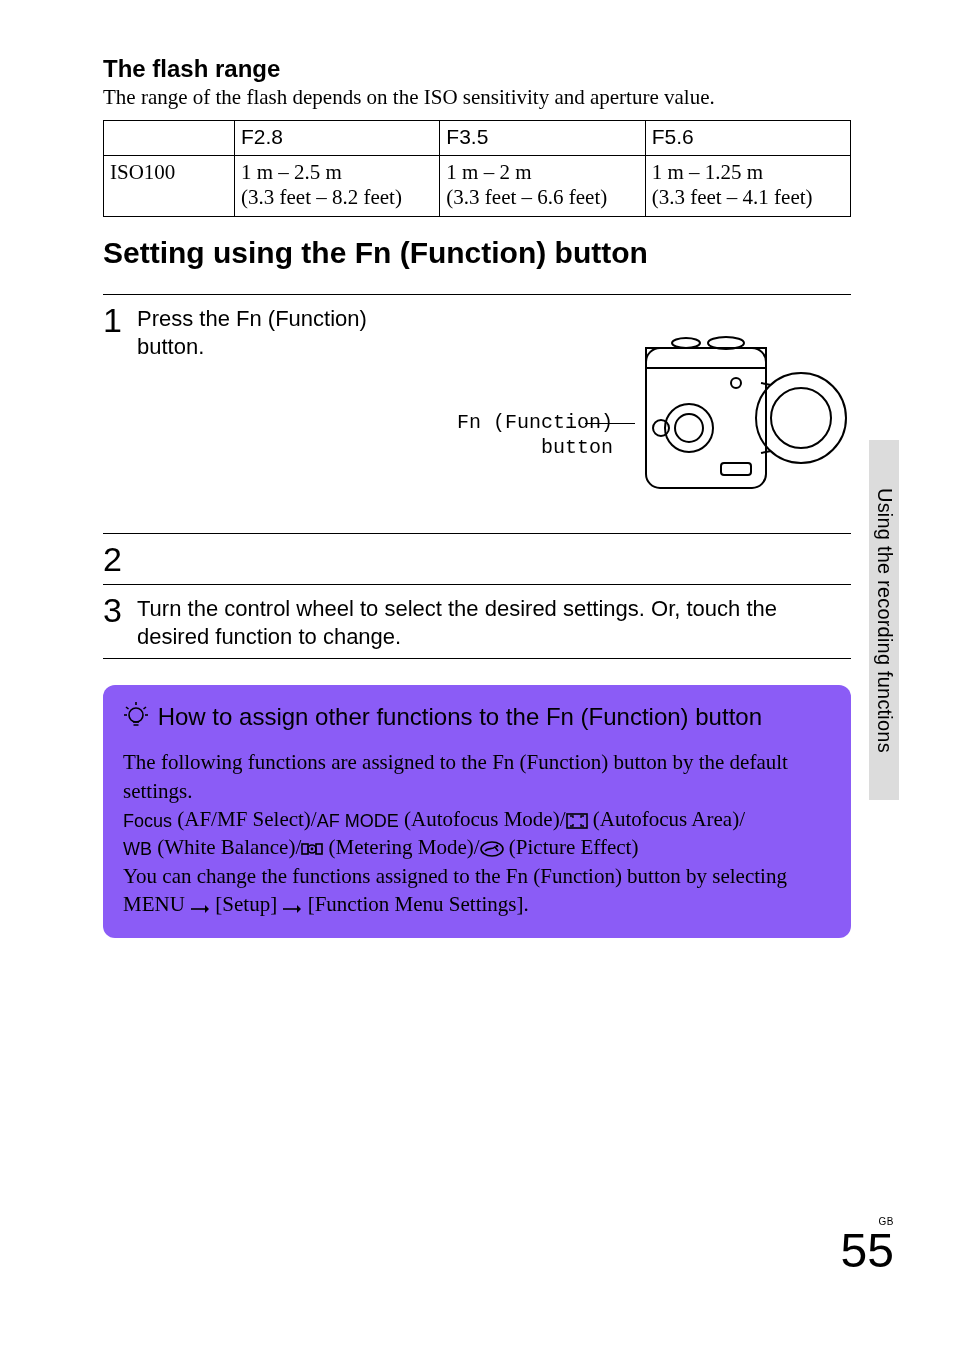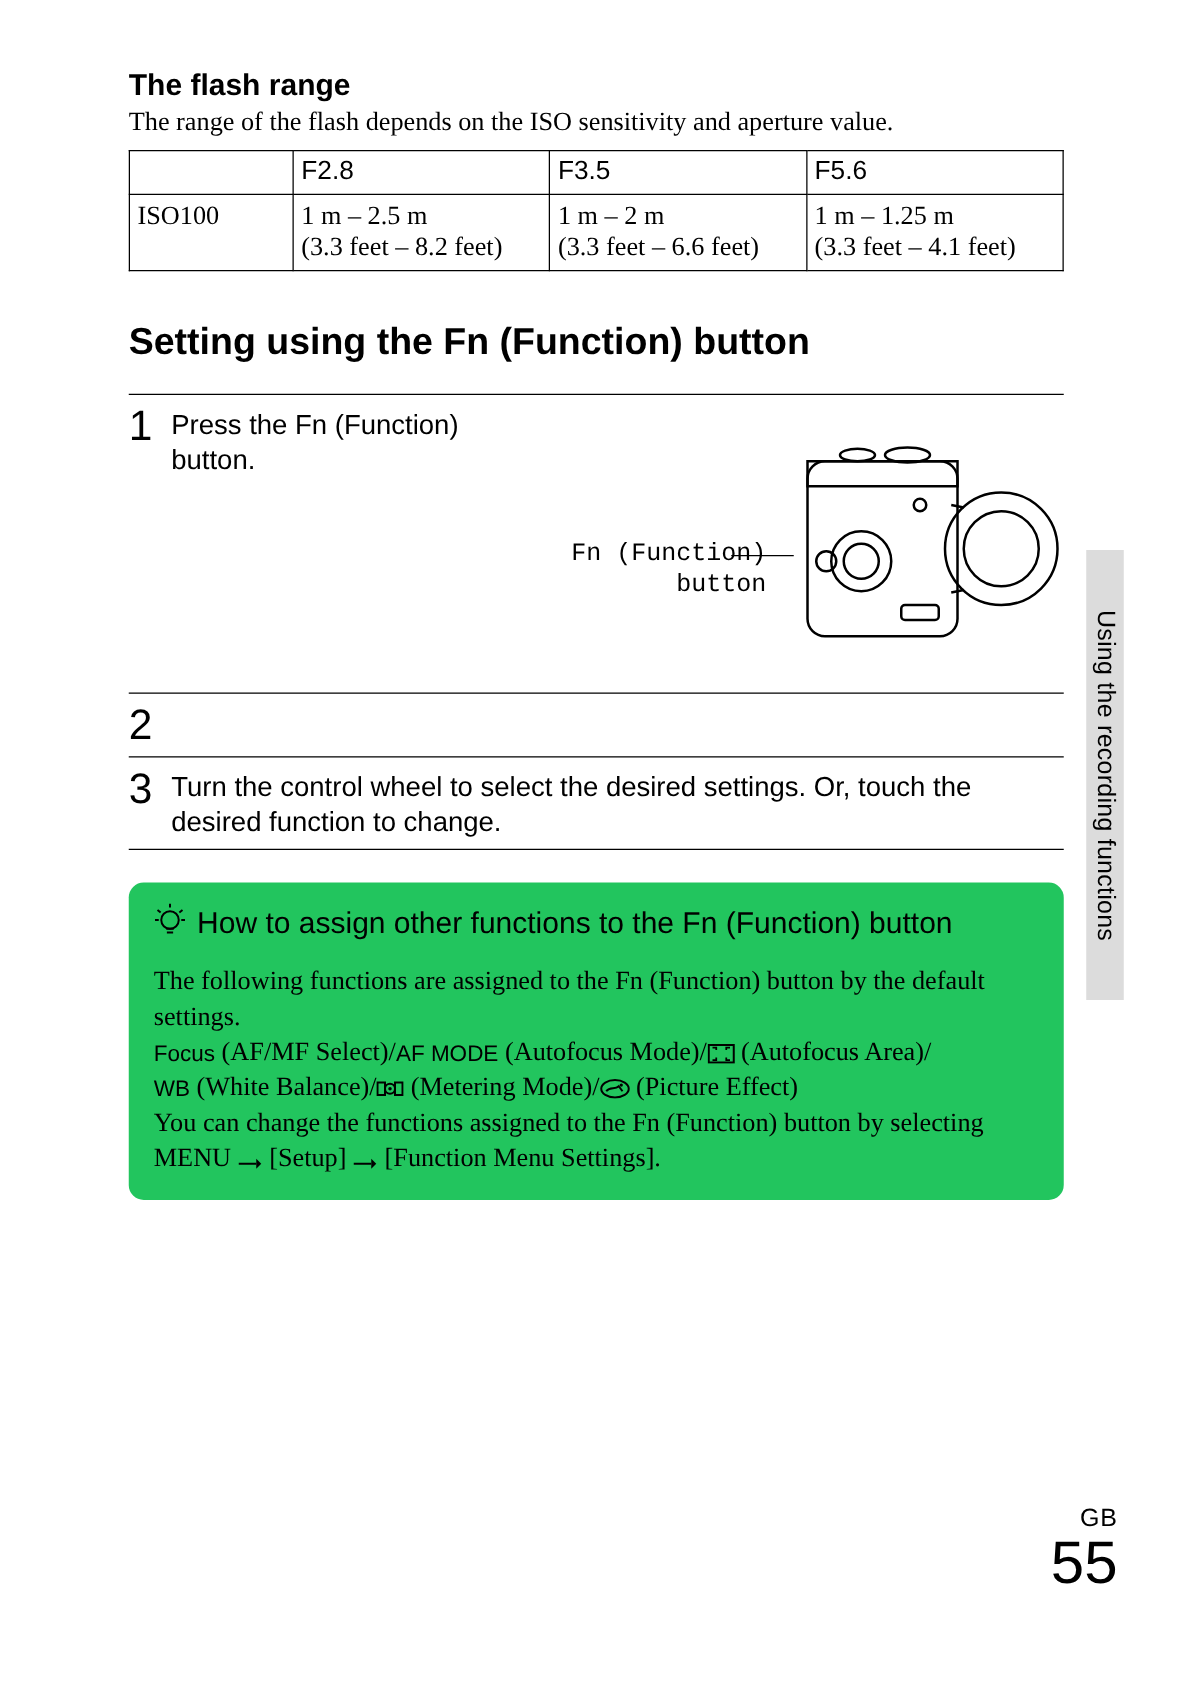--- a/index.html
+++ b/index.html
@@ -37,21 +37,21 @@
     letter-spacing: 0.2px;
   }
   .page-num-block {
     position: absolute;
     right: 60px;
     bottom: 70px;
     text-align: right;
     font-family: Arial, Helvetica, sans-serif;
   }
   .page-num-block .gb {
-    font-size: 20px;
+    font-size: 10px;
     letter-spacing: 0.5px;
   }
   .page-num-block .num {
     font-size: 48px;
     line-height: 1;
     margin-left: 40px;
   }
 
   h2.flash-range {
     font-family: Arial, Helvetica, sans-serif;
@@ -60,21 +60,21 @@
     margin: 0 0 2px 0;
   }
   p.intro {
     margin: 0 0 10px 0;
     font-size: 21px;
   }
 
   table.flash {
     border-collapse: collapse;
     width: 100%;
-    margin-bottom: 40px;
+    margin-bottom: 19px;
   }
   table.flash th, table.flash td {
     border: 1px solid #000;
     padding: 4px 6px 6px 6px;
     vertical-align: top;
     font-size: 21px;
     font-weight: normal;
     text-align: left;
   }
   table.flash th {
@@ -148,21 +148,21 @@
     top: 18px;
     width: 210px;
     height: 185px;
   }
   .camera svg { width:100%; height:100%; }
 
   .steps-wrap { margin-bottom: 26px; }
 
   
   .tip-box {
-    background: #22c55e;
+    background: #8b5cf6;
     border-radius: 12px;
     padding: 16px 20px 20px 20px;
     width: 100%;
     box-sizing: border-box;
   }
   .tip-title {
     font-family: Arial, Helvetica, sans-serif;
     font-size: 24px;
     line-height: 1.3;
     margin-bottom: 12px;

